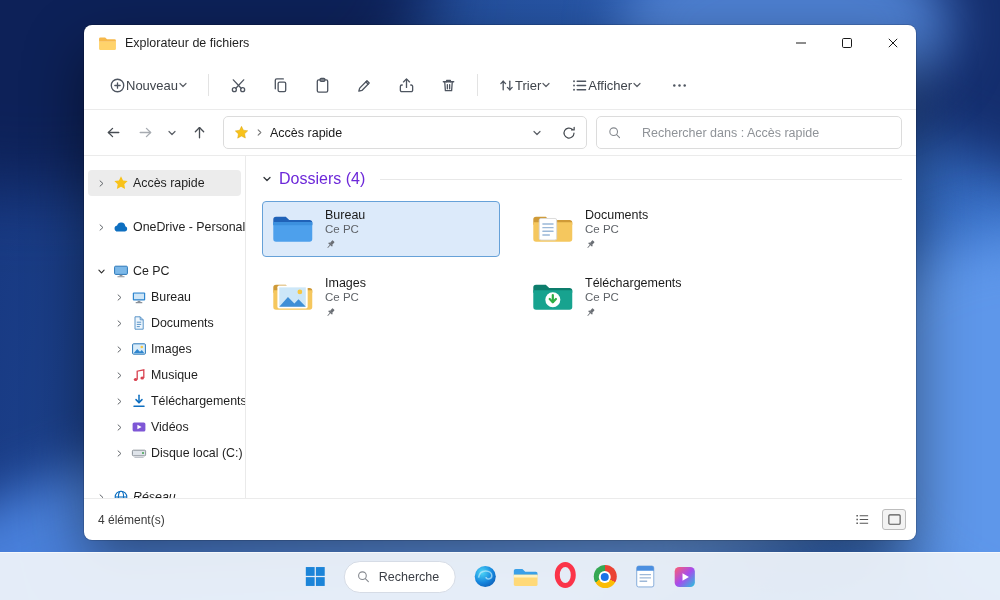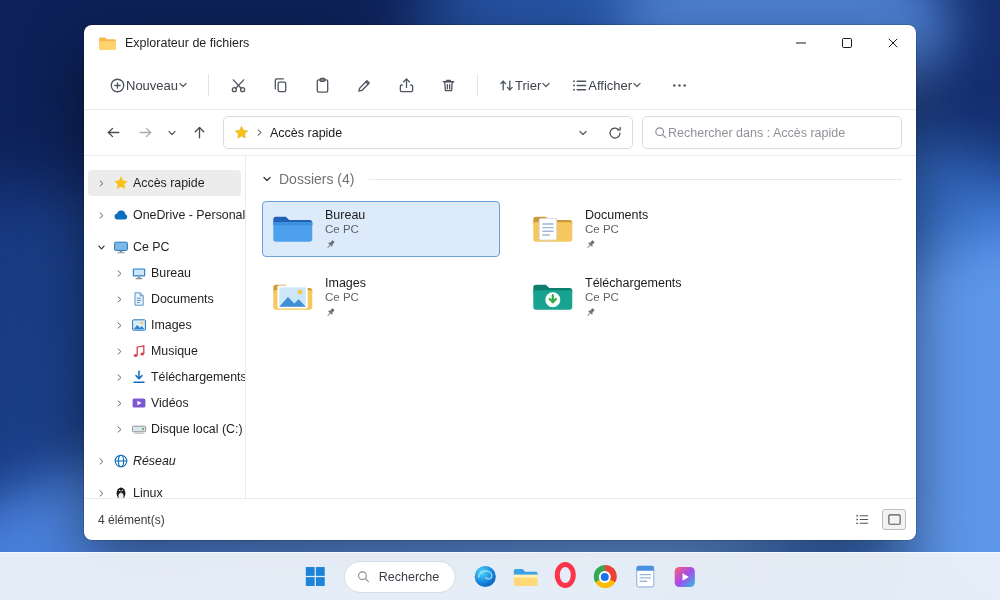--- a/index.html
+++ b/index.html
@@ -33,38 +33,38 @@
   .ml8{margin-left:8px}
 
   .navrow{height:46px;flex:0 0 auto;display:flex;align-items:center;padding:0 14px;border-bottom:1px solid #ebebeb}
   .nav-group{display:inline-flex;align-items:center;gap:2px}
   .nav-btn{width:30px;height:30px;display:inline-flex;align-items:center;justify-content:center;border-radius:5px}
   .nav-btn.narrow{width:20px}
   .crumb{flex:1;height:33px;border:1px solid #dcdcdc;border-radius:5px;background:#fff;display:flex;align-items:center;padding:0 4px 0 10px;margin:0 9px;gap:6px}
   .crumb-label{font-size:12.5px;color:#1b1b1b}
   .crumb-btn{width:26px;height:26px;display:inline-flex;align-items:center;justify-content:center;border-radius:4px}
   .flex1{flex:1}
-  .searchbox{width:260px;height:33px;border:1px solid #dcdcdc;border-radius:5px;background:#fff;display:flex;align-items:center;gap:0;padding:0 10px}
+  .searchbox{width:306px;height:33px;border:1px solid #dcdcdc;border-radius:5px;background:#fff;display:flex;align-items:center;gap:20px;padding:0 10px}
   .search-input{flex:1;border:0;outline:none;font-size:12.5px;color:#1b1b1b;background:transparent}
   .search-input::placeholder{color:#8f9398}
 
   .bodyrow{flex:1;display:flex;min-height:0}
   .sidebar{width:162px;flex:0 0 auto;border-right:1px solid #eaeaea;padding-top:14px;overflow:hidden}
   .sb-row{height:26px;display:flex;align-items:center;margin:0 4px;border-radius:4px;font-size:12.4px;color:#1f1f1f;gap:4px;white-space:nowrap}
   .sb-row.selected{background:#ececec}
-  .sb-row.gap{margin-top:6px}
+  .sb-row.gap{margin-top:18px}
   .sb-chev{width:14px;display:inline-flex;justify-content:center;flex:0 0 auto}
   .ic{display:inline-flex;align-items:center;justify-content:center}
   .ic svg{display:block}
   .sb-ic{width:17px;height:17px;flex:0 0 auto}
   .sb-ic svg{width:16px;height:16px}
 
   .content{flex:1;display:flex;flex-direction:column;padding:12px 14px 0 16px;min-width:0}
   .group-header{display:flex;align-items:center;height:22px;gap:7px}
-  .group-label{font-size:14px;color:#737373}
+  .group-label{font-size:16px;color:#6d28d9}
   .group-rule{flex:1;height:1px;background:#e8e8e8;margin-left:8px}
   .tiles{display:grid;grid-template-columns:238px 238px;column-gap:22px;row-gap:12px;margin-top:11px}
   .tile{height:56px;display:flex;align-items:center;gap:10px;padding:4px 8px;border:1px solid transparent;border-radius:4px}
   .tile.selected{background:#dceafa;border-color:#66a1d8}
   .tile-icon{width:44px;height:38px;flex:0 0 auto}
   .tile-icon svg{width:44px;height:38px}
   .tile-text{display:flex;flex-direction:column;line-height:1.18}
   .tile-name{font-size:12.5px;color:#1b1b1b}
   .tile-loc{font-size:11.5px;color:#5f6368}
   .tile-pin{width:11px;height:11px;margin-top:2px}

